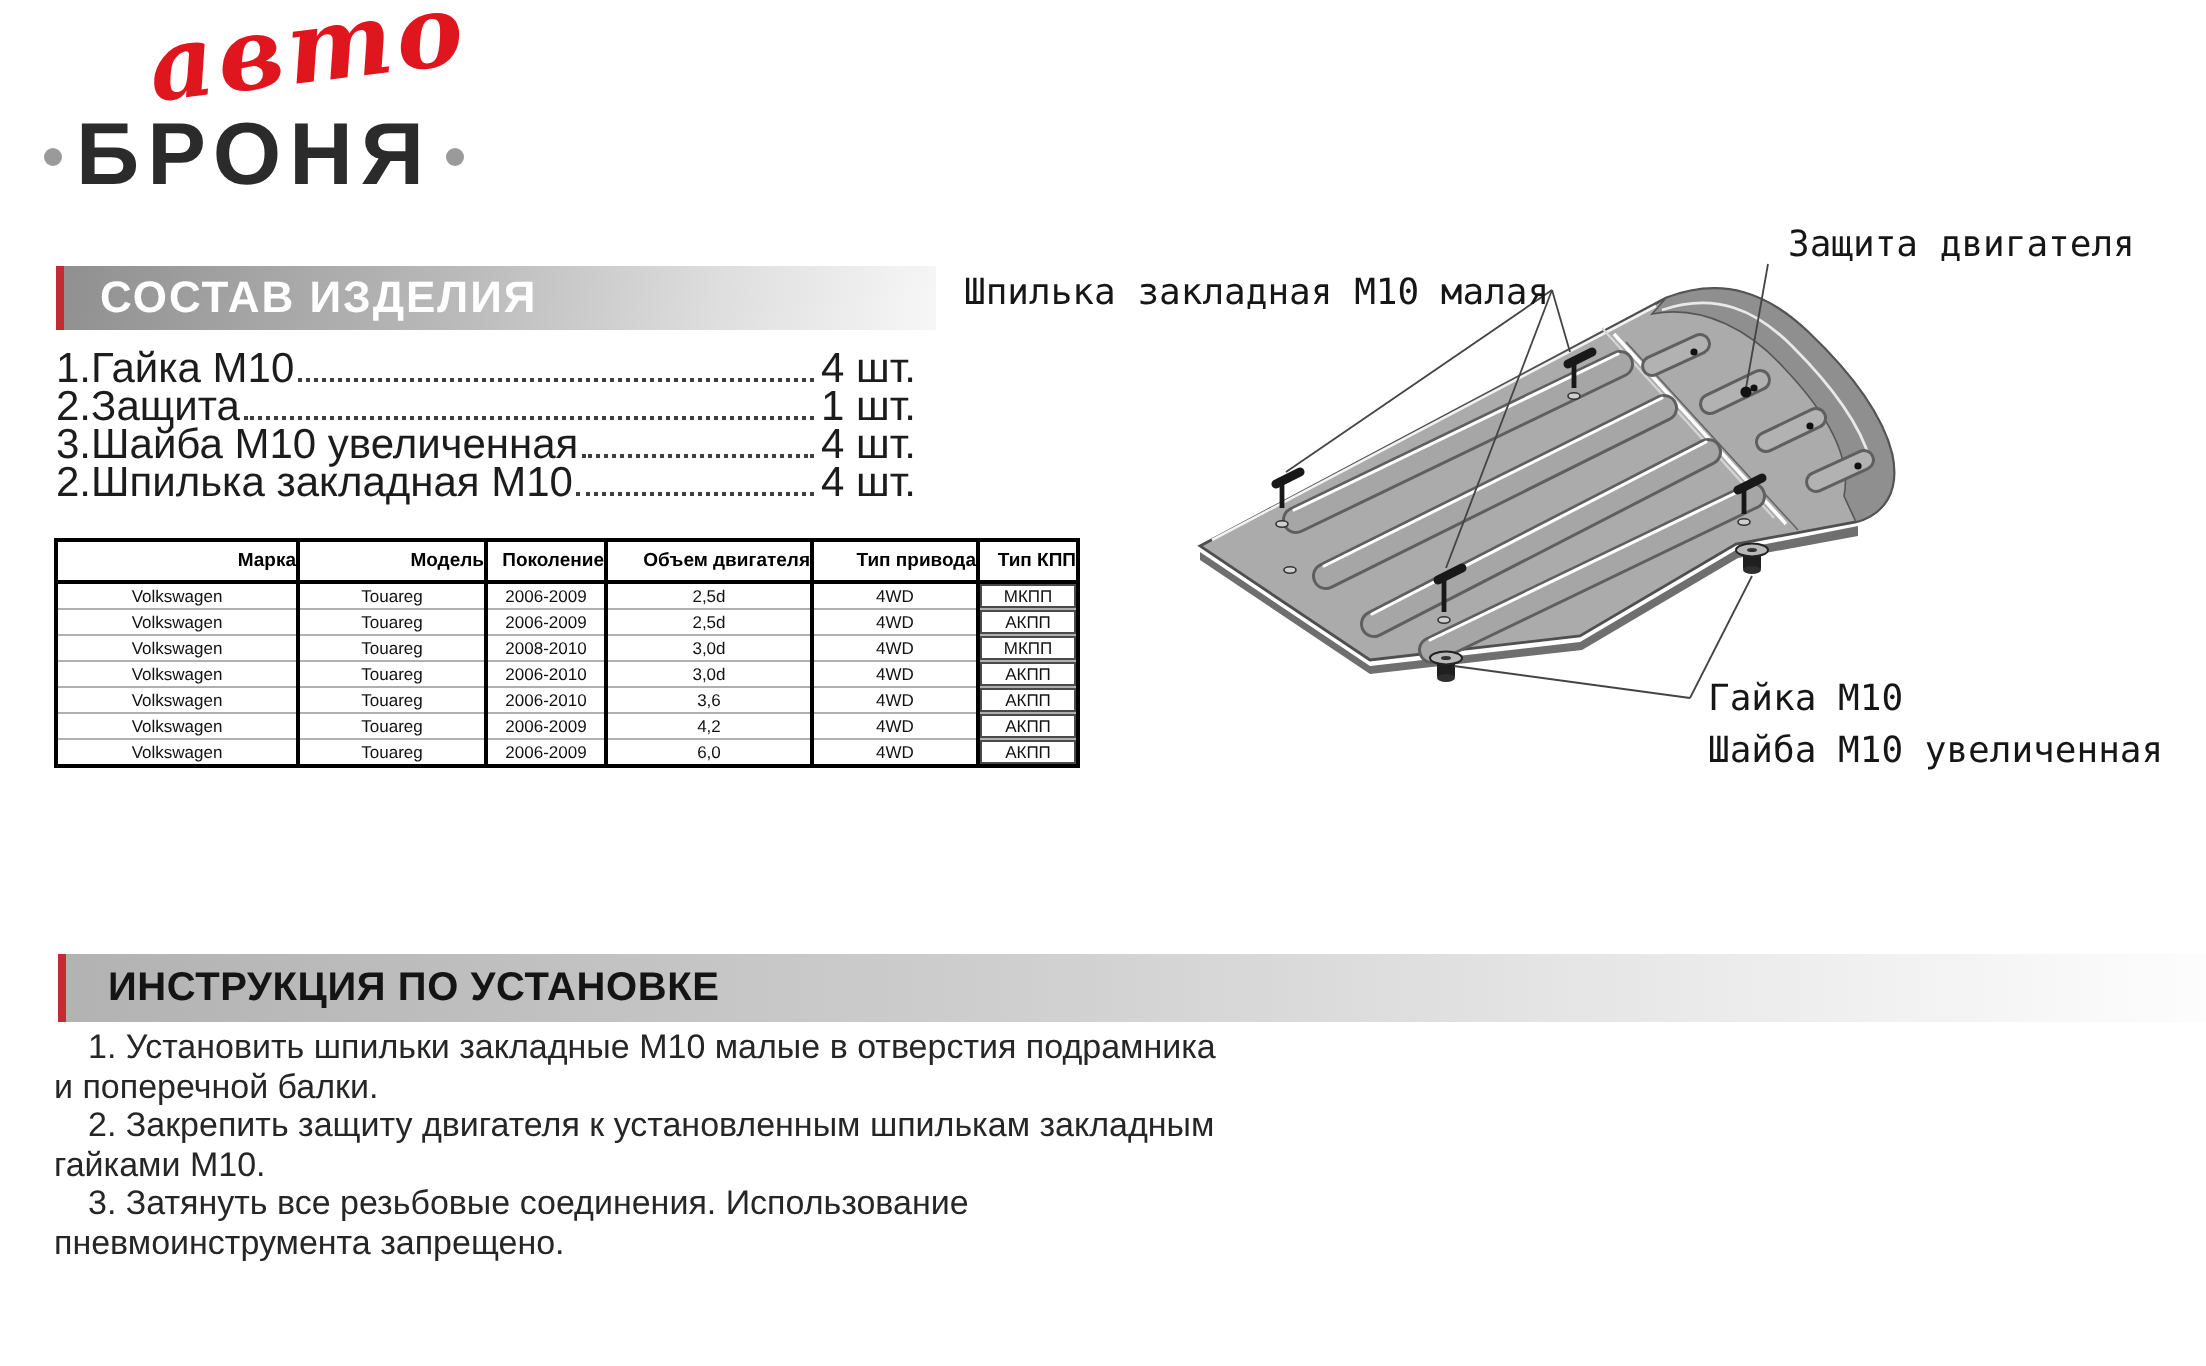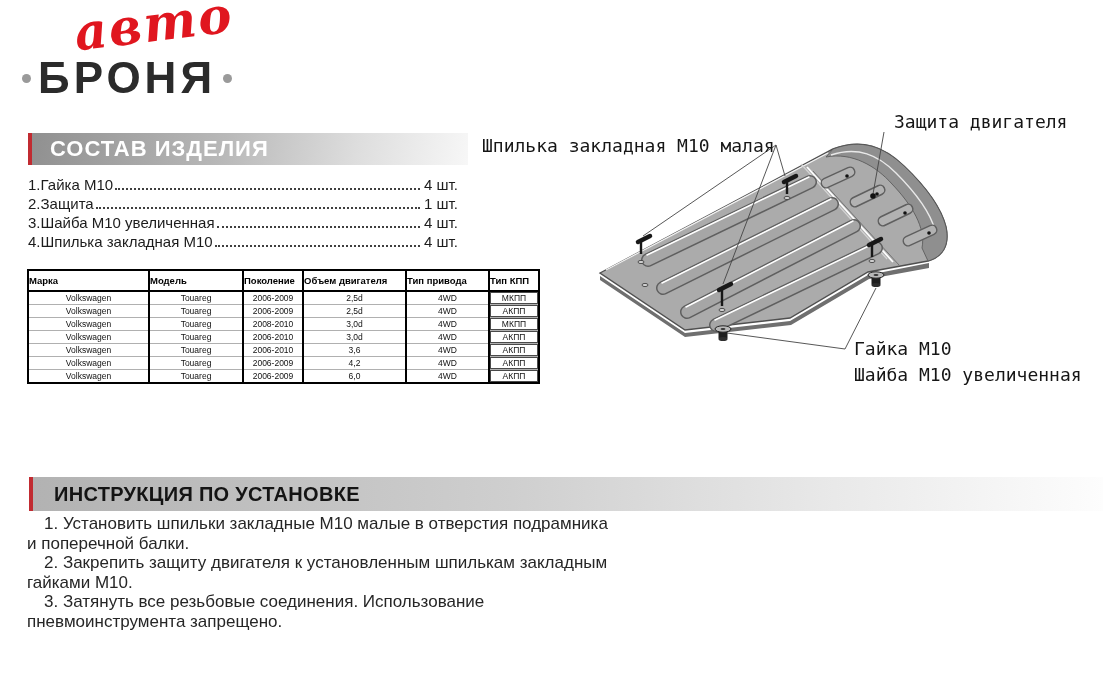--- a/index.html
+++ b/index.html
@@ -25,31 +25,31 @@
   .bar-comp{left:28px;top:133px;width:440px;height:32px;
             background:linear-gradient(100deg,#8f8f8f 0%,#b9b9b9 45%,#dedede 75%,#f7f7f7 100%);}
   .bar-comp .bar-text{position:absolute;left:22px;top:0;line-height:32px;font-size:22px;
             font-weight:700;color:#ffffff;letter-spacing:1px;}
   .bar-inst{left:29px;top:477px;width:1074px;height:34px;
             background:linear-gradient(90deg,#b2b2b2 0%,#cfcfcf 45%,#e9e9e9 75%,#fdfdfd 100%);text-align:right;}
   .bar-inst .bar-text{position:absolute;left:25px;top:0;line-height:34px;font-size:20px;
             font-weight:700;color:#141414;letter-spacing:0.3px;}
 
   
-  .parts{position:absolute;left:28px;top:175px;width:430px;font-size:15px;color:#1c1c1c;}
+  .parts{position:absolute;left:28px;top:175px;width:430px;font-size:21px;color:#1c1c1c;}
   .part-row{display:flex;align-items:baseline;height:19px;line-height:19px;}
   .part-leader{flex:1;border-bottom:2px dotted #3f3f3f;margin:0 4px 4px 2px;}
   .part-qty{white-space:nowrap;}
 
   
   .fit-table{position:absolute;left:27px;top:269px;border-collapse:collapse;table-layout:fixed;
              border:2px solid #000;}
   .fit-table th{border-left:2px solid #000;border-right:2px solid #000;
                 border-bottom:2px solid #000;height:19px;font-size:9.5px;font-weight:700;
-                text-align:left;padding:0;color:#000;}
+                text-align:right;padding:0;color:#000;}
   .fit-table td{border-left:2px solid #000;border-right:2px solid #000;
                 border-top:1px solid #b0b0b0;height:12px;font-size:8.5px;text-align:center;
                 padding:0;color:#111;}
   .kpp-box{box-sizing:border-box;border:1px solid #4a4a4a;height:12px;line-height:11px;}
 
   
   .diagram{position:absolute;left:480px;top:100px;width:623px;height:300px;}
   .diagram text{font-family:"DejaVu Sans Mono",monospace;font-size:18px;fill:#161616;}
 
   
@@ -87,21 +87,21 @@
       <span>2.Защита</span>
       <span class="part-leader"></span>
       <span class="part-qty">1 шт.</span>
     </div>
     <div class="part-row">
       <span>3.Шайба М10 увеличенная</span>
       <span class="part-leader"></span>
       <span class="part-qty">4 шт.</span>
     </div>
     <div class="part-row">
-      <span>4.Шпилька закладная М10</span>
+      <span>2.Шпилька закладная М10</span>
       <span class="part-leader"></span>
       <span class="part-qty">4 шт.</span>
     </div>
   </div>
 
   <table class="fit-table">
     <colgroup>
       <col style="width:121px">
         <col style="width:94px">
         <col style="width:60px">

